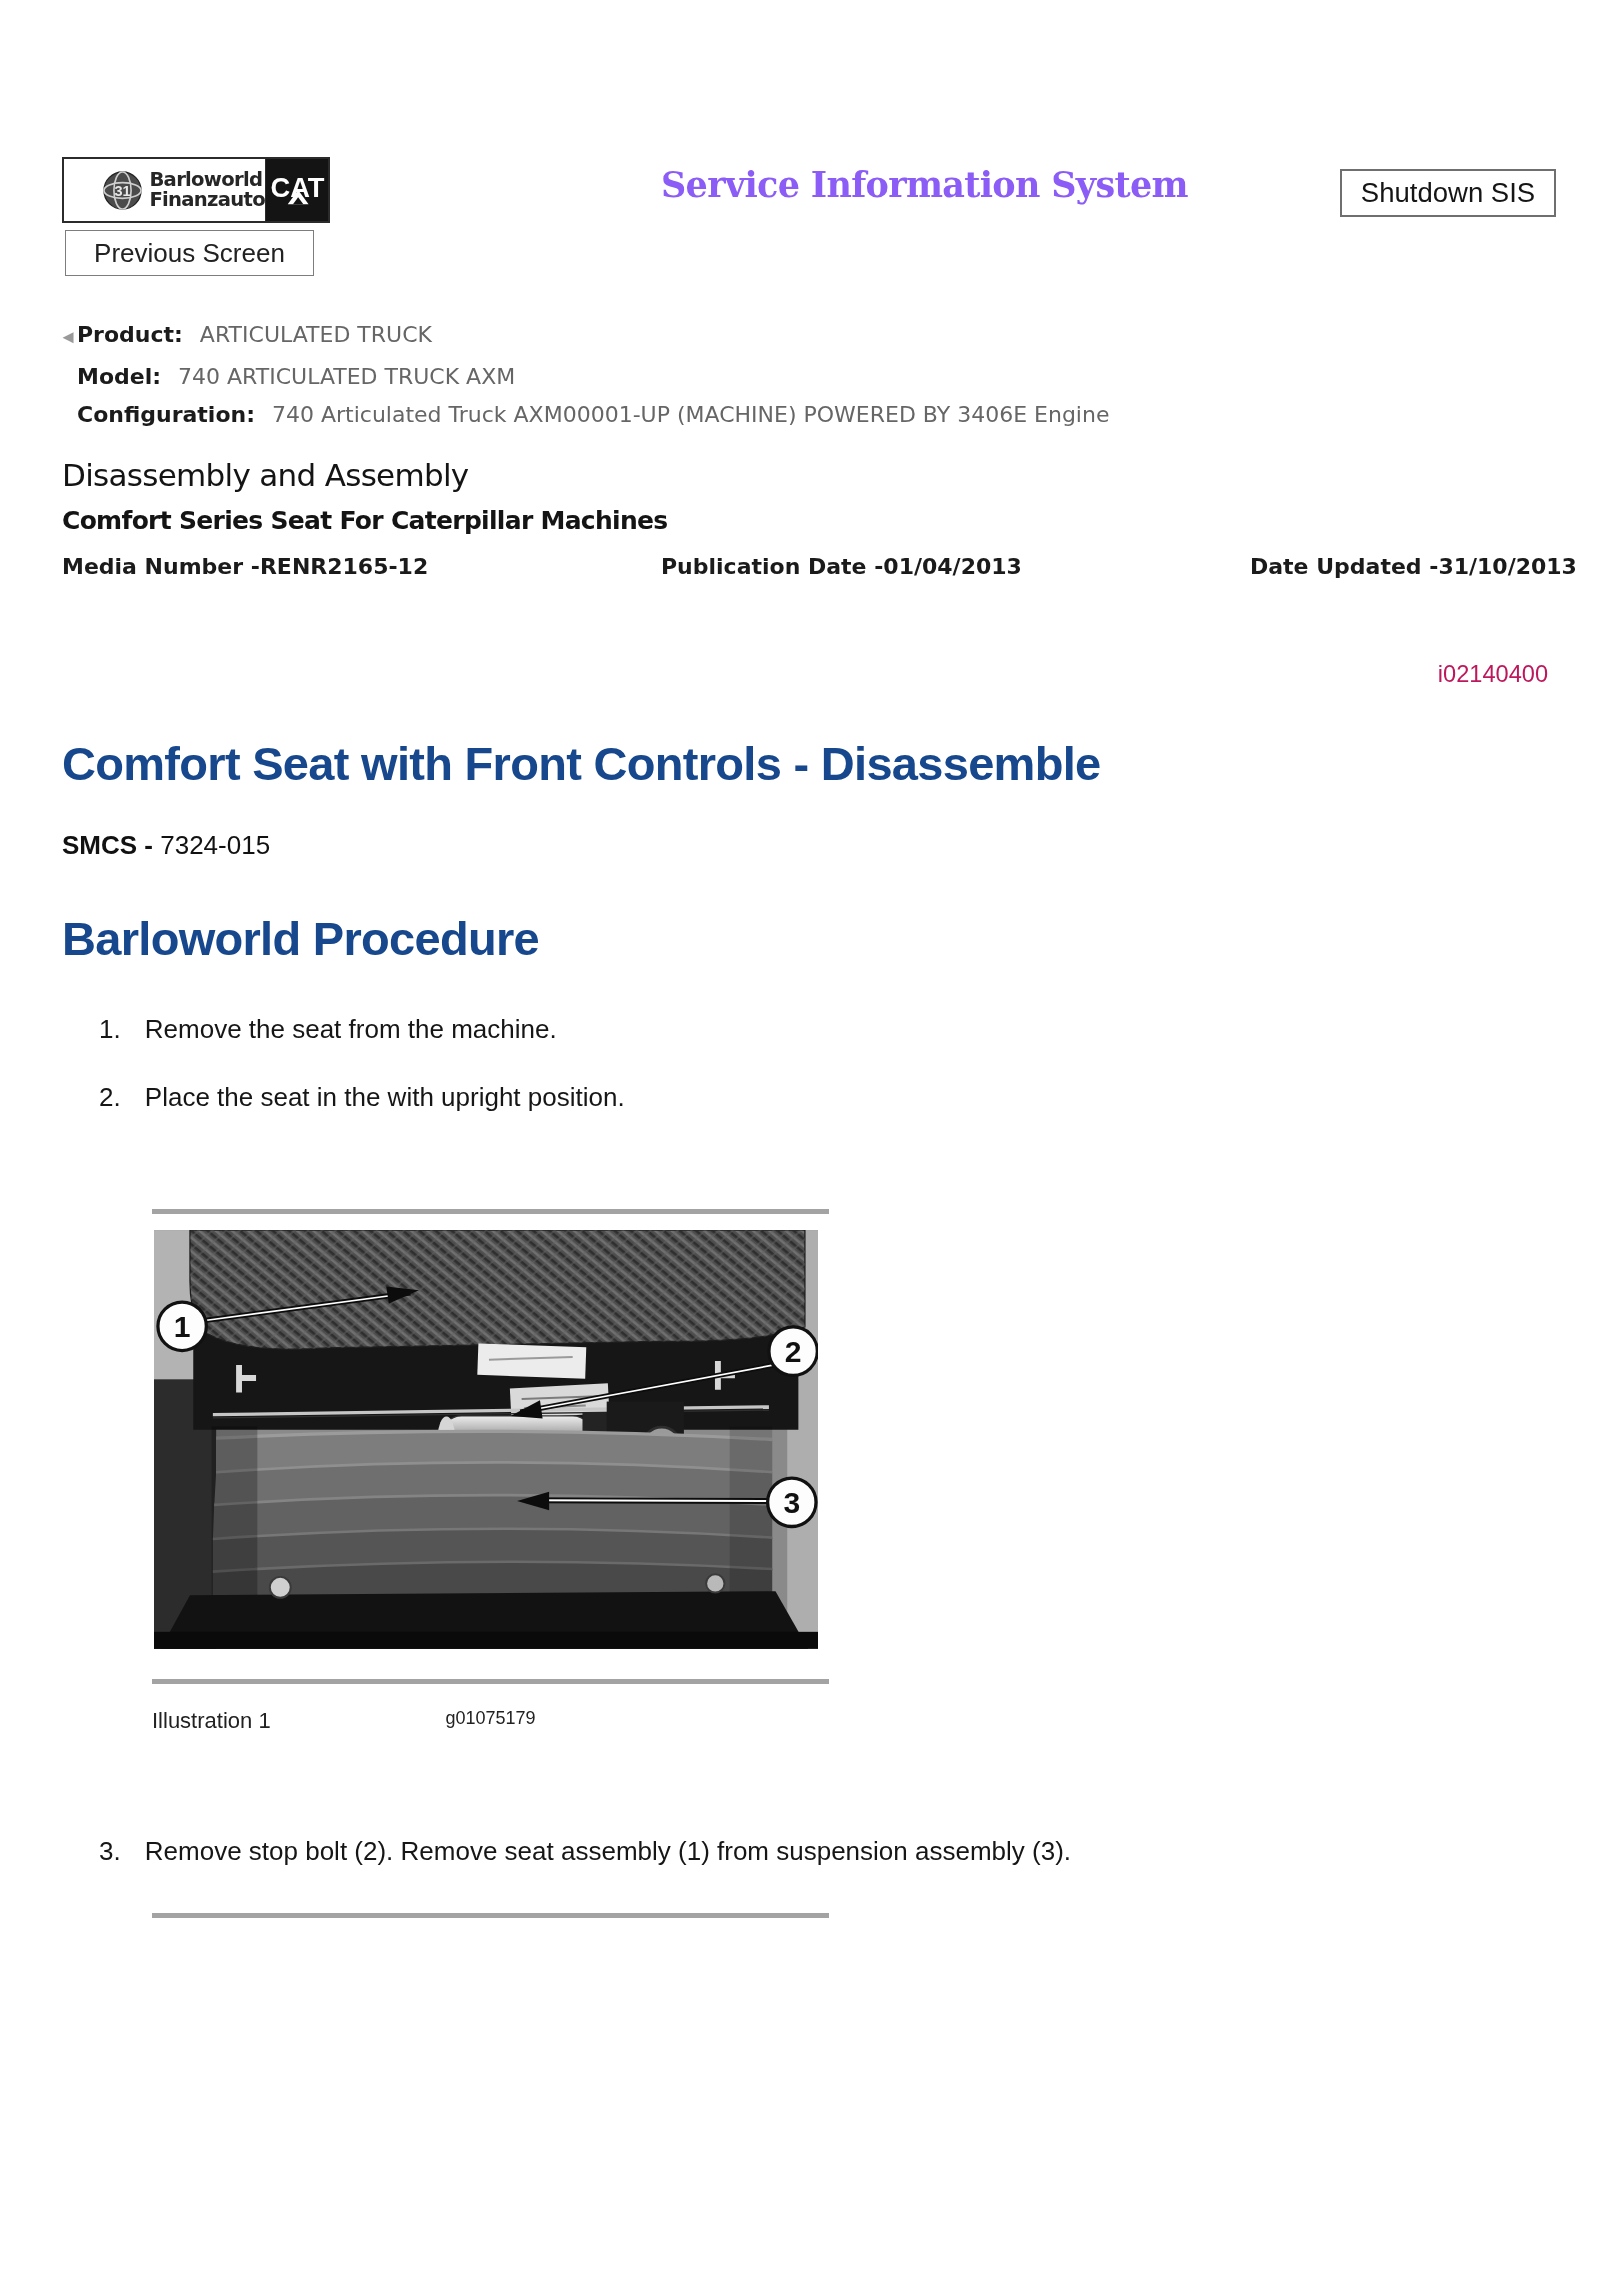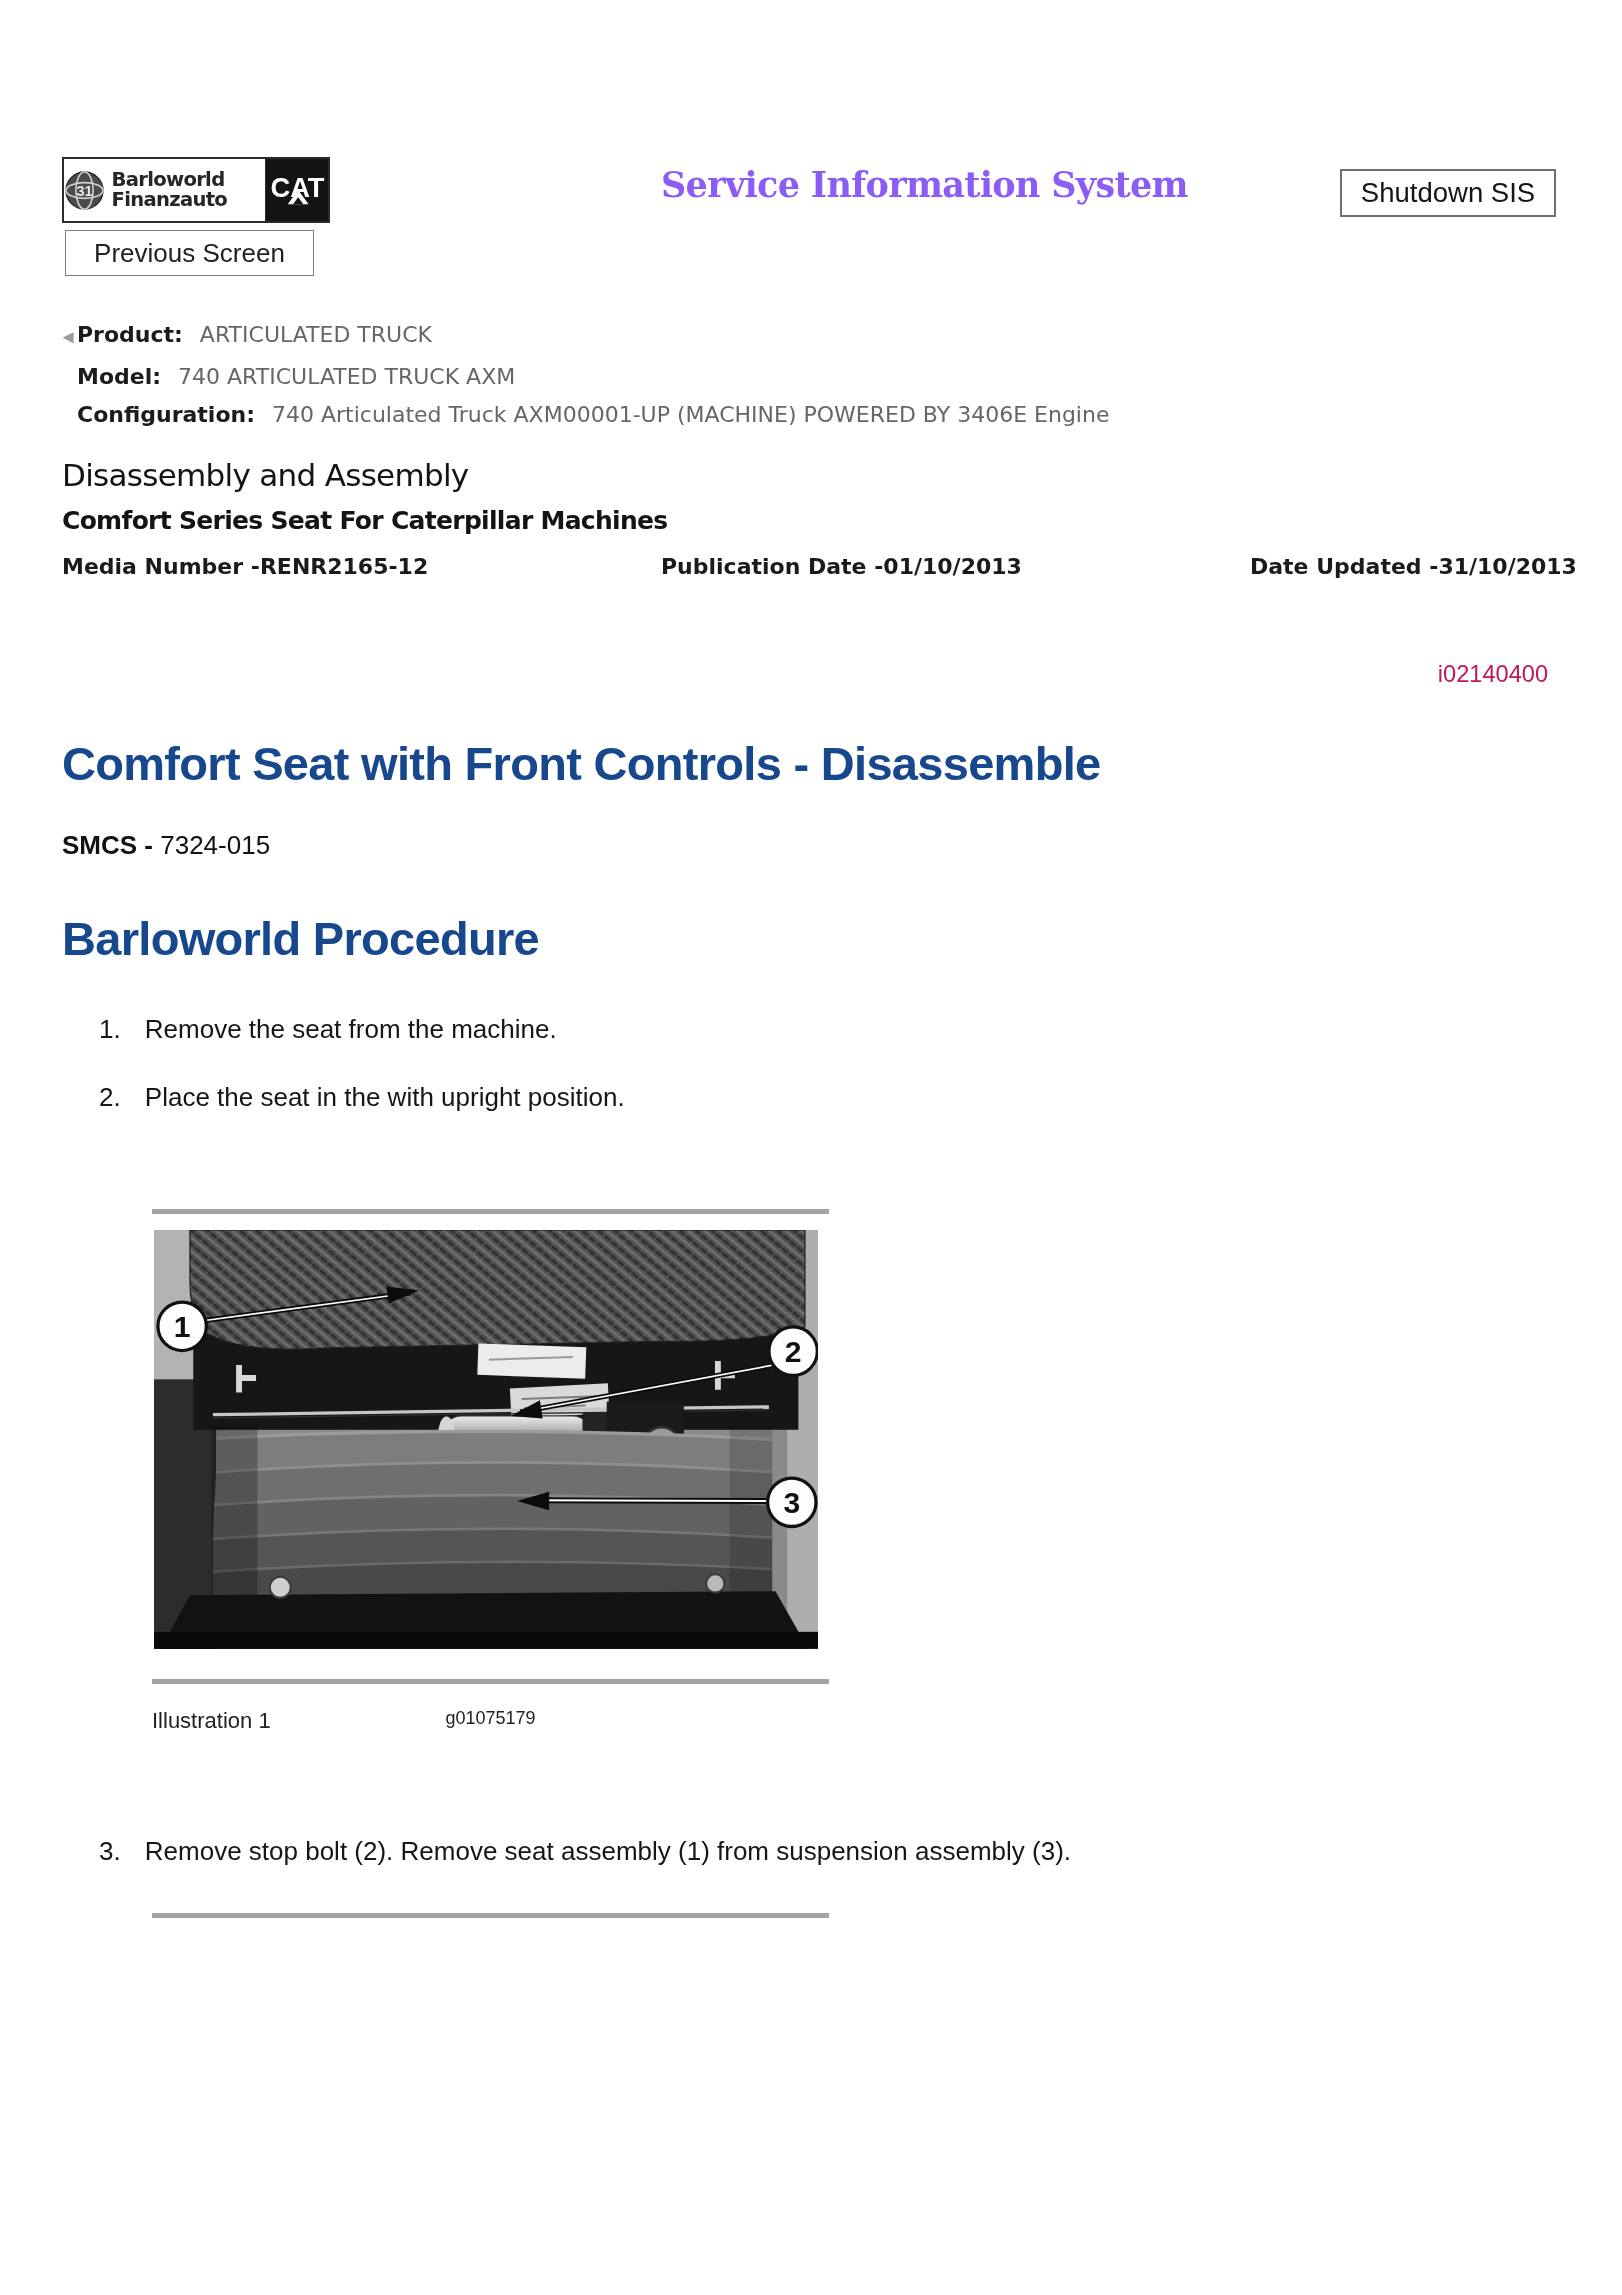--- a/index.html
+++ b/index.html
@@ -1,21 +1,21 @@
 <!DOCTYPE html>
 <html style="font-size:10.5px"><head>
 <meta charset="utf-8">
 <style>
   html,body{margin:0;padding:0;background:#ffffff;}
   body{width:1623px;height:2295px;position:relative;font-family:"Liberation Sans",sans-serif;color:#161616;}
   #page{position:absolute;inset:0;background:#fff;overflow:hidden;}
 
   
   .logo-box{position:absolute;left:62px;top:157px;width:264px;height:62px;border:2px solid #2b2b2b;display:flex;background:#fff;}
-  .logo-left{flex:1;display:flex;align-items:center;justify-content:flex-start;gap:6.5px;background:#fff;border-right:1.3px solid #2b2b2b;}
+  .logo-left{flex:1;display:flex;align-items:center;justify-content:flex-end;gap:6.5px;background:#fff;border-right:1.3px solid #2b2b2b;}
   .logo-text{font-family:"DejaVu Sans",sans-serif;font-weight:700;font-size:19.6px;line-height:1.04;color:#262626;letter-spacing:-0.7px;}
   .cat-box{width:62px;height:100%;background:#141414;display:flex;align-items:center;justify-content:center;}
   .sis-title{position:absolute;left:661px;top:164px;font-family:"DejaVu Serif",serif;font-weight:700;font-size:35px;color:#8b5cf6;letter-spacing:-0.7px;}
   .btn{position:absolute;display:flex;align-items:center;justify-content:center;background:#fff;cursor:pointer;box-sizing:border-box;}
   .btn-prev{left:65px;top:230px;width:249px;height:46px;border:1.3px solid #7d7d7d;font-size:26px;color:#222;}
   .btn-shutdown{left:1340px;top:169px;width:216px;height:48px;border:2px solid #6f6f6f;font-size:27.5px;color:#151515;}
 
   
   .meta-row{position:absolute;left:77px;font-family:"DejaVu Sans",sans-serif;font-size:22px;white-space:nowrap;}
   .meta-label{font-weight:700;color:#1b1b1b;margin-right:17px;}
@@ -86,21 +86,21 @@
     <span class="meta-label">Model:</span><span class="meta-value">740 ARTICULATED TRUCK AXM</span>
   </div>
   <div class="meta-row" style="top:402px;">
     <span class="meta-label">Configuration:</span><span class="meta-value">740 Articulated Truck AXM00001-UP (MACHINE) POWERED BY 3406E Engine</span>
   </div>
 
   <div class="doc-title">Disassembly and Assembly</div>
   <div class="doc-subtitle">Comfort Series Seat For Caterpillar Machines</div>
   <div class="media-line">
     <span class="media-1">Media Number -RENR2165-12</span>
-    <span class="media-2">Publication Date -01/10/2013</span>
+    <span class="media-2">Publication Date -01/04/2013</span>
     <span class="media-3">Date Updated -31/10/2013</span>
   </div>
 
   <div class="icode">i02140400</div>
 
   <div class="h-blue h1">Comfort Seat with Front Controls - Disassemble</div>
   <div class="smcs"><b>SMCS - </b><span>7324-015</span></div>
   <div class="h-blue h2">Barloworld Procedure</div>
 
   <div class="step step1">

